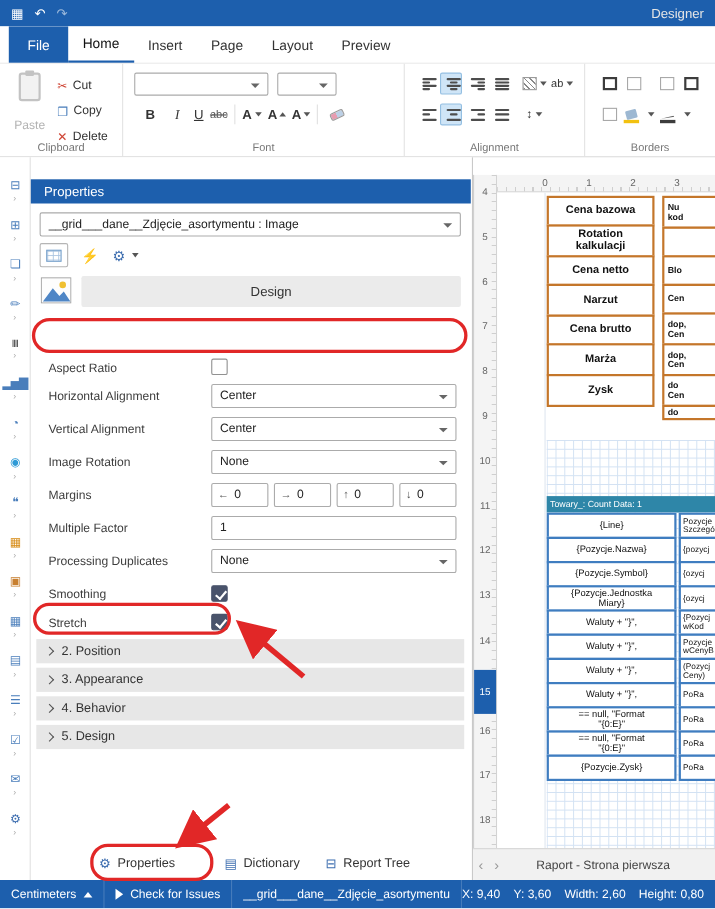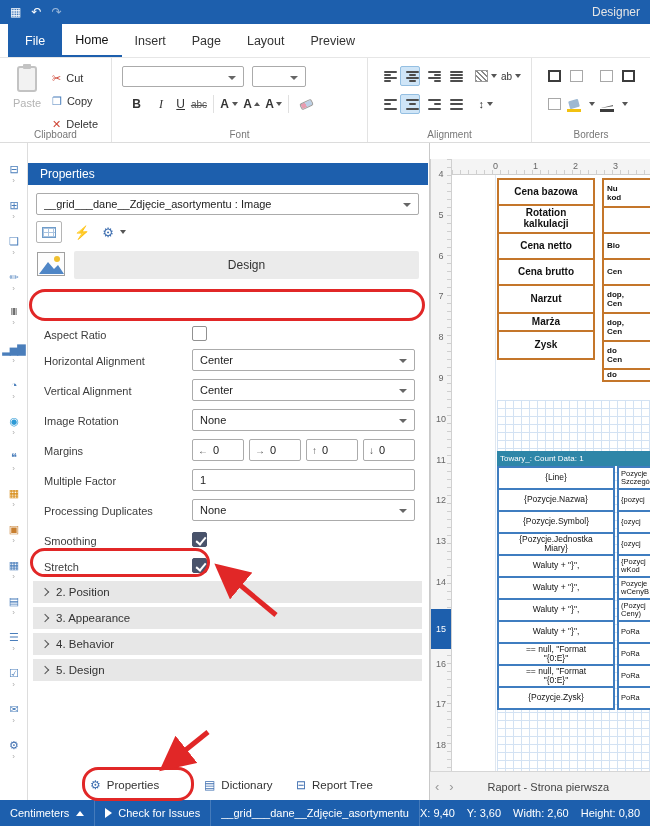--- a/index.html
+++ b/index.html
@@ -17,21 +17,21 @@
 .tab.file{background:#1d5fad;color:#fff;margin-left:8px;padding:0 17px}
 .tab.active{border-bottom:2px solid #1d5fad;color:#111}
 
 .ribbon{position:absolute;left:0;top:58px;width:650px;height:84px;background:#fff}
 .rg{position:absolute;top:0;height:84px;border-right:1px solid #e3e3e3}
 .glabel{position:absolute;bottom:2px;left:0;right:0;text-align:center;font-size:10px;color:#777}
 .rg-clip{left:0;width:112px}
 .rg-font{left:112px;width:256px}
 .rg-align{left:368px;width:164px}
 .rg-bord{left:532px;width:118px;border-right:none}
-.paste{position:absolute;left:8px;top:8px;width:38px;height:62px;display:flex;flex-direction:column;align-items:center;gap:5px}
+.paste{position:absolute;left:8px;top:8px;width:38px;height:62px;display:flex;flex-direction:column;align-items:center;gap:16px}
 .clipico{width:20px;height:26px;border:2px solid #c3c3c3;border-radius:3px;position:relative;background:#f2f2f2}
 .clipico i{position:absolute;left:4px;top:-4px;width:8px;height:5px;background:#c3c3c3;border-radius:1px}
 .plab{font-size:11px;color:#b3b3b3}
 .mini{position:absolute;left:52px;display:flex;align-items:center;gap:5px;font-size:11px;color:#333;height:20px}
 .mico{font-size:11px}
 .mico.red{color:#cf4636}
 .mico.blue{color:#4a7ebb}
 .sel{border:1px solid #ababab;border-radius:2px;background:#fff;font-size:11px;display:flex;align-items:center;padding:0 7px;position:relative;color:#222}
 .sel::after{content:"";position:absolute;right:7px;top:50%;margin-top:-1px;border-left:4px solid transparent;border-right:4px solid transparent;border-top:4px solid #666}
 .fname{position:absolute;left:10px;top:8px;width:122px;height:21px}
@@ -584,23 +584,23 @@
 
     <div class="cbody">
       <div class="edge"></div>
       <div class="grid"></div>
 
       <div class="ctable">
         <div class="crow" style="height:28px">Cena bazowa</div>
         <div class="crow" style="height:30px">Rotation
 kalkulacji</div>
         <div class="crow" style="height:28px">Cena netto</div>
+        <div class="crow" style="height:30px">Narzut</div>
         <div class="crow" style="height:28px">Cena brutto</div>
-        <div class="crow" style="height:30px">Narzut</div>
-        <div class="crow" style="height:20px">Marża</div>
+        <div class="crow" style="height:30px">Marża</div>
         <div class="crow" style="height:30px">Zysk</div>
       </div>
       <div class="c2col">
         <div class="c2" style="height:30px">Nu
 kod</div>
         <div class="c2" style="height:28px"></div>
         <div class="c2" style="height:28px">Blo</div>
         <div class="c2" style="height:28px">Cen</div>
         <div class="c2" style="height:30px">dop,
 Cen</div>

